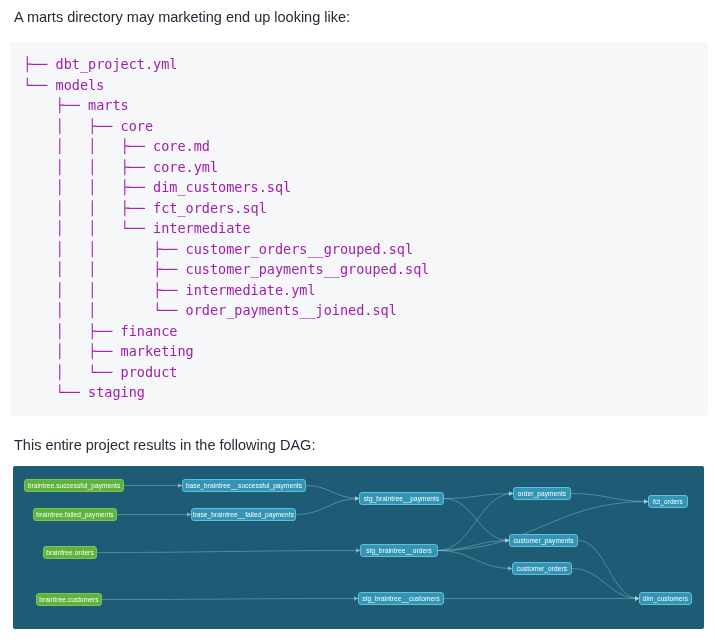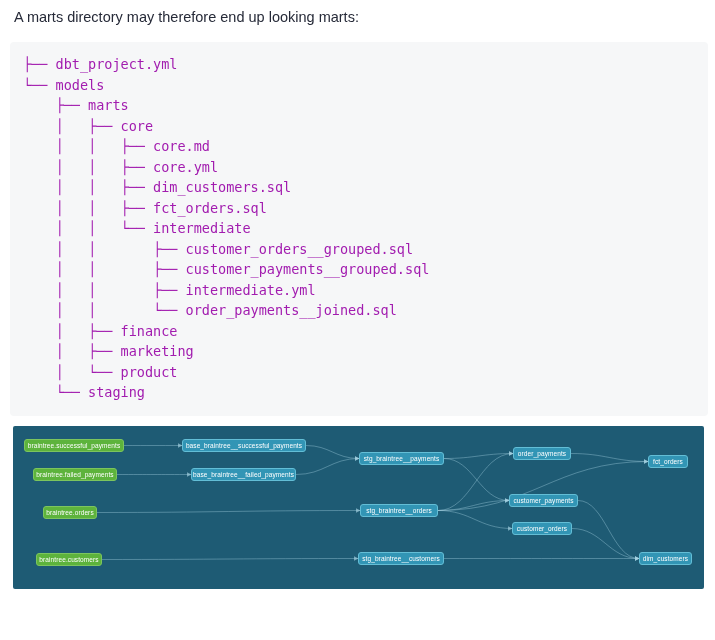--- a/index.html
+++ b/index.html
@@ -61,40 +61,41 @@
     align-items: center;
     justify-content: center;
     letter-spacing: 0.1px;
   }
 </style>
 </head>
 <body>
 
 <div class="page">
 
-  <p class="doc-text">A marts directory may therefore end up looking marts:</p>
+  <p class="doc-text">A marts directory may marketing end up looking like:</p>
 
   <pre class="code-block">├── dbt_project.yml
 └── models
     ├── marts
     │   ├── core
     │   │   ├── core.md
     │   │   ├── core.yml
     │   │   ├── dim_customers.sql
     │   │   ├── fct_orders.sql
     │   │   └── intermediate
     │   │       ├── customer_orders__grouped.sql
     │   │       ├── customer_payments__grouped.sql
     │   │       ├── intermediate.yml
     │   │       └── order_payments__joined.sql
     │   ├── finance
     │   ├── marketing
     │   └── product
     └── staging</pre>
 
+  <p class="doc-text second">This entire project results in the following DAG:</p>
 
   <div class="dag-wrap" style="background: rgb(30, 91, 116);">
       <svg width="691" height="163" viewBox="0 0 691 163">
         <defs>
           <marker id="arrow" markerWidth="5" markerHeight="5" refX="4.5" refY="2.5" orient="auto">
             <path d="M0,0 L5,2.5 L0,5 Z" fill="#a8d4e4" fill-opacity="0.65"></path>
           </marker>
         </defs>
         <path d="M111,19.5 C137.1,19.5 142.9,19.5 169,19.5" fill="none" stroke="#a8d4e4" stroke-opacity="0.38" stroke-width="1" marker-end="url(#arrow)"></path>
         <path d="M104,48.5 C137.3,48.5 144.7,48.5 178,48.5" fill="none" stroke="#a8d4e4" stroke-opacity="0.38" stroke-width="1" marker-end="url(#arrow)"></path>

